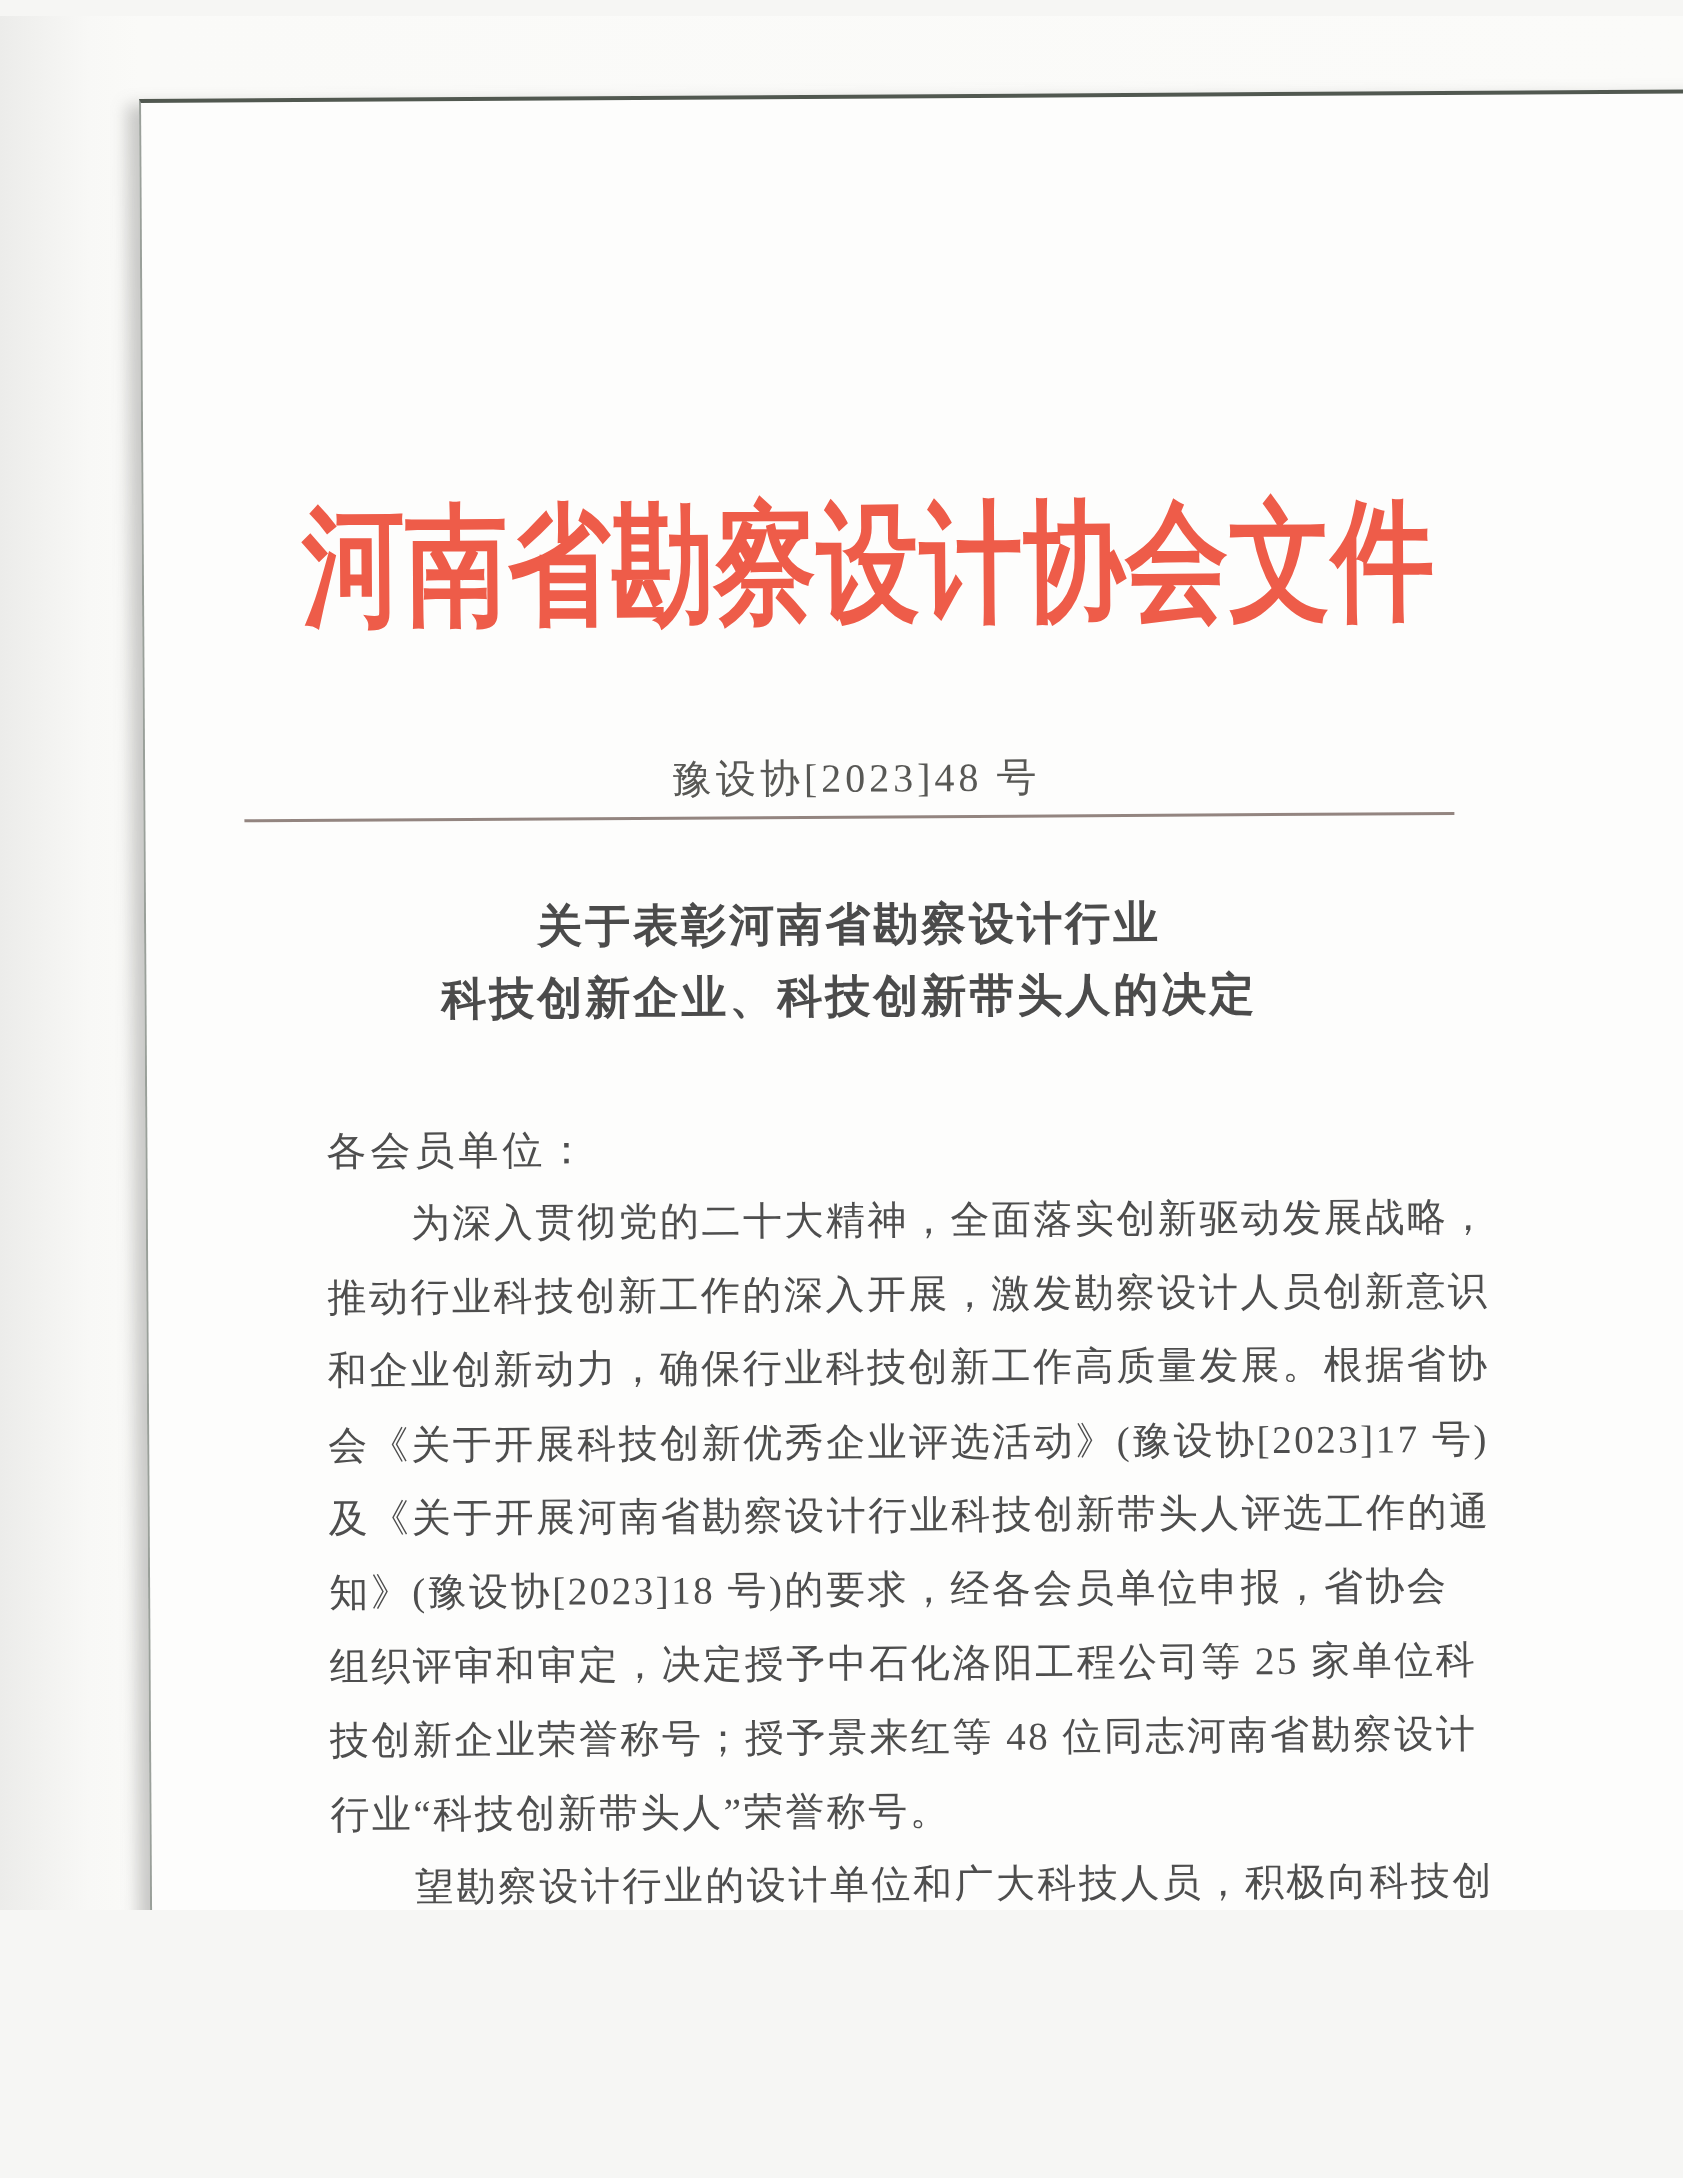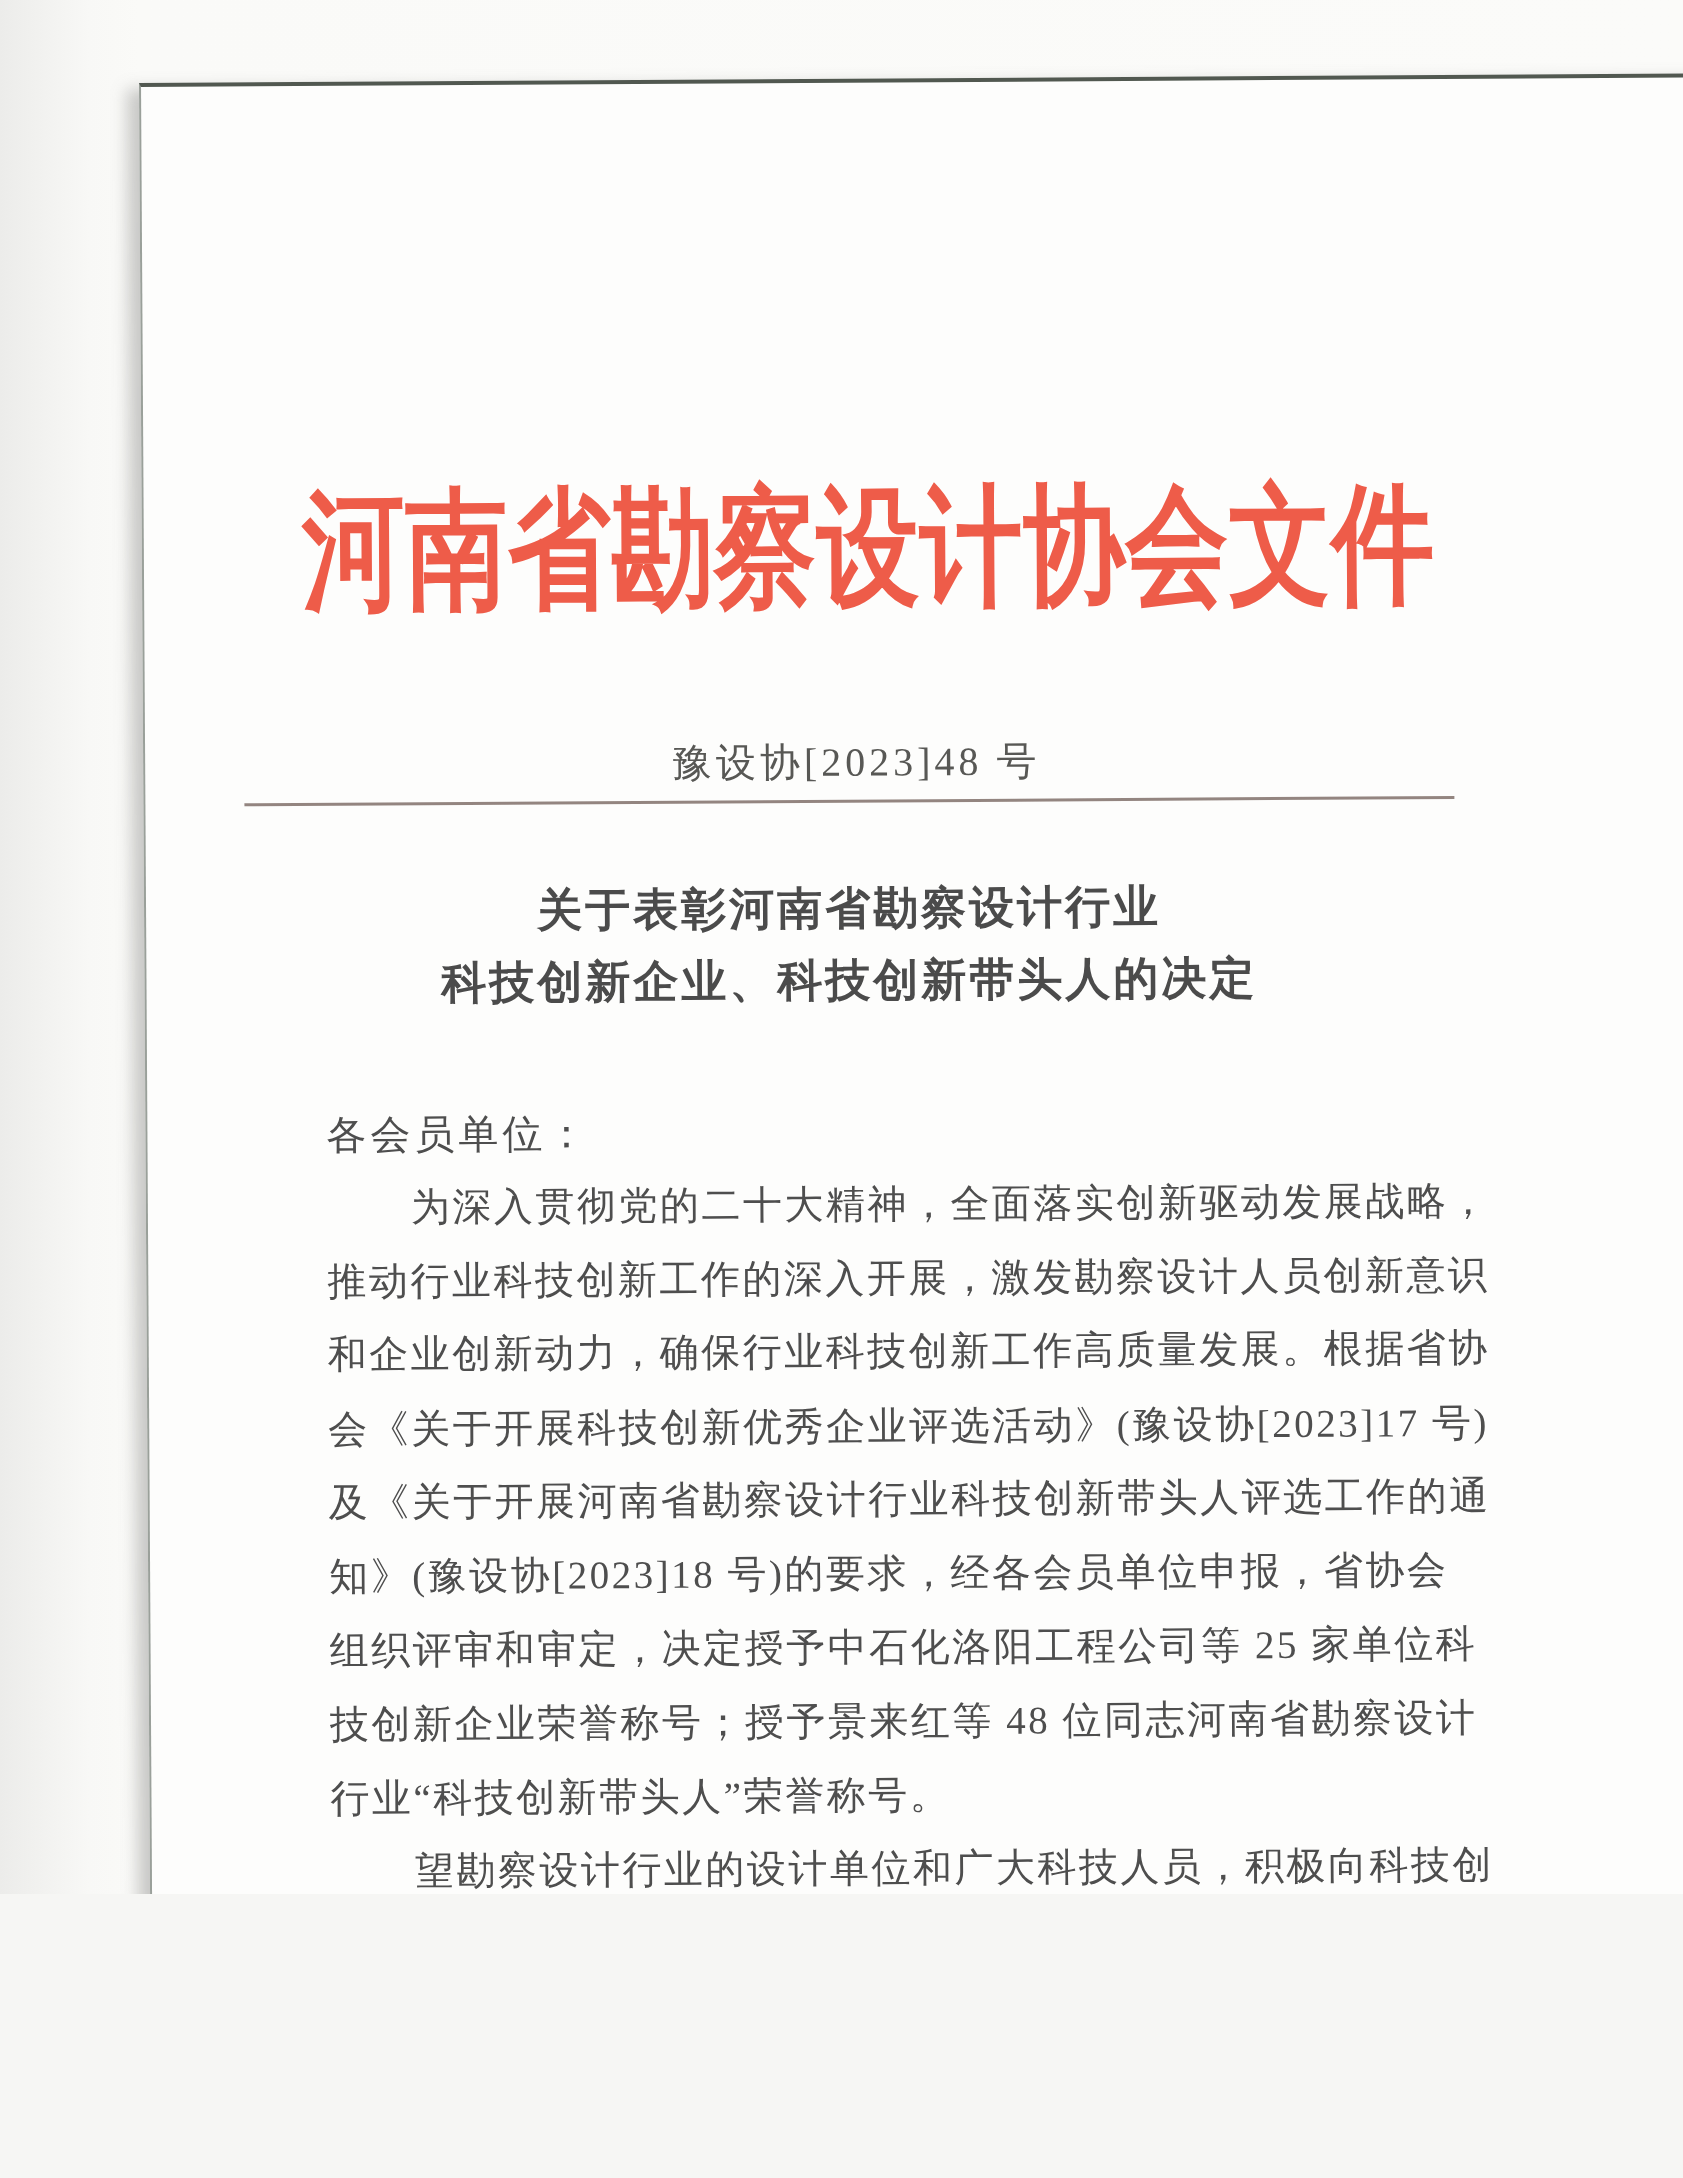--- a/index.html
+++ b/index.html
@@ -11,20 +11,21 @@
     background: #f6f6f4;
     font-family: "Liberation Serif", serif;
   }
 
   #viewport {
     position: relative;
     width: 1683px;
     height: 1894px;
     overflow: hidden;
     background: linear-gradient(to right, #ececea 0px, #f8f8f6 89px, #fafaf8 139px, #fbfbf9 100%);
+    margin-top: 16px;
   }
 
   
   .paper {
     position: absolute;
     left: 139px;
     top: 83px;
     width: 1574px;
     height: 2129px;
     background: #fdfdfc;

